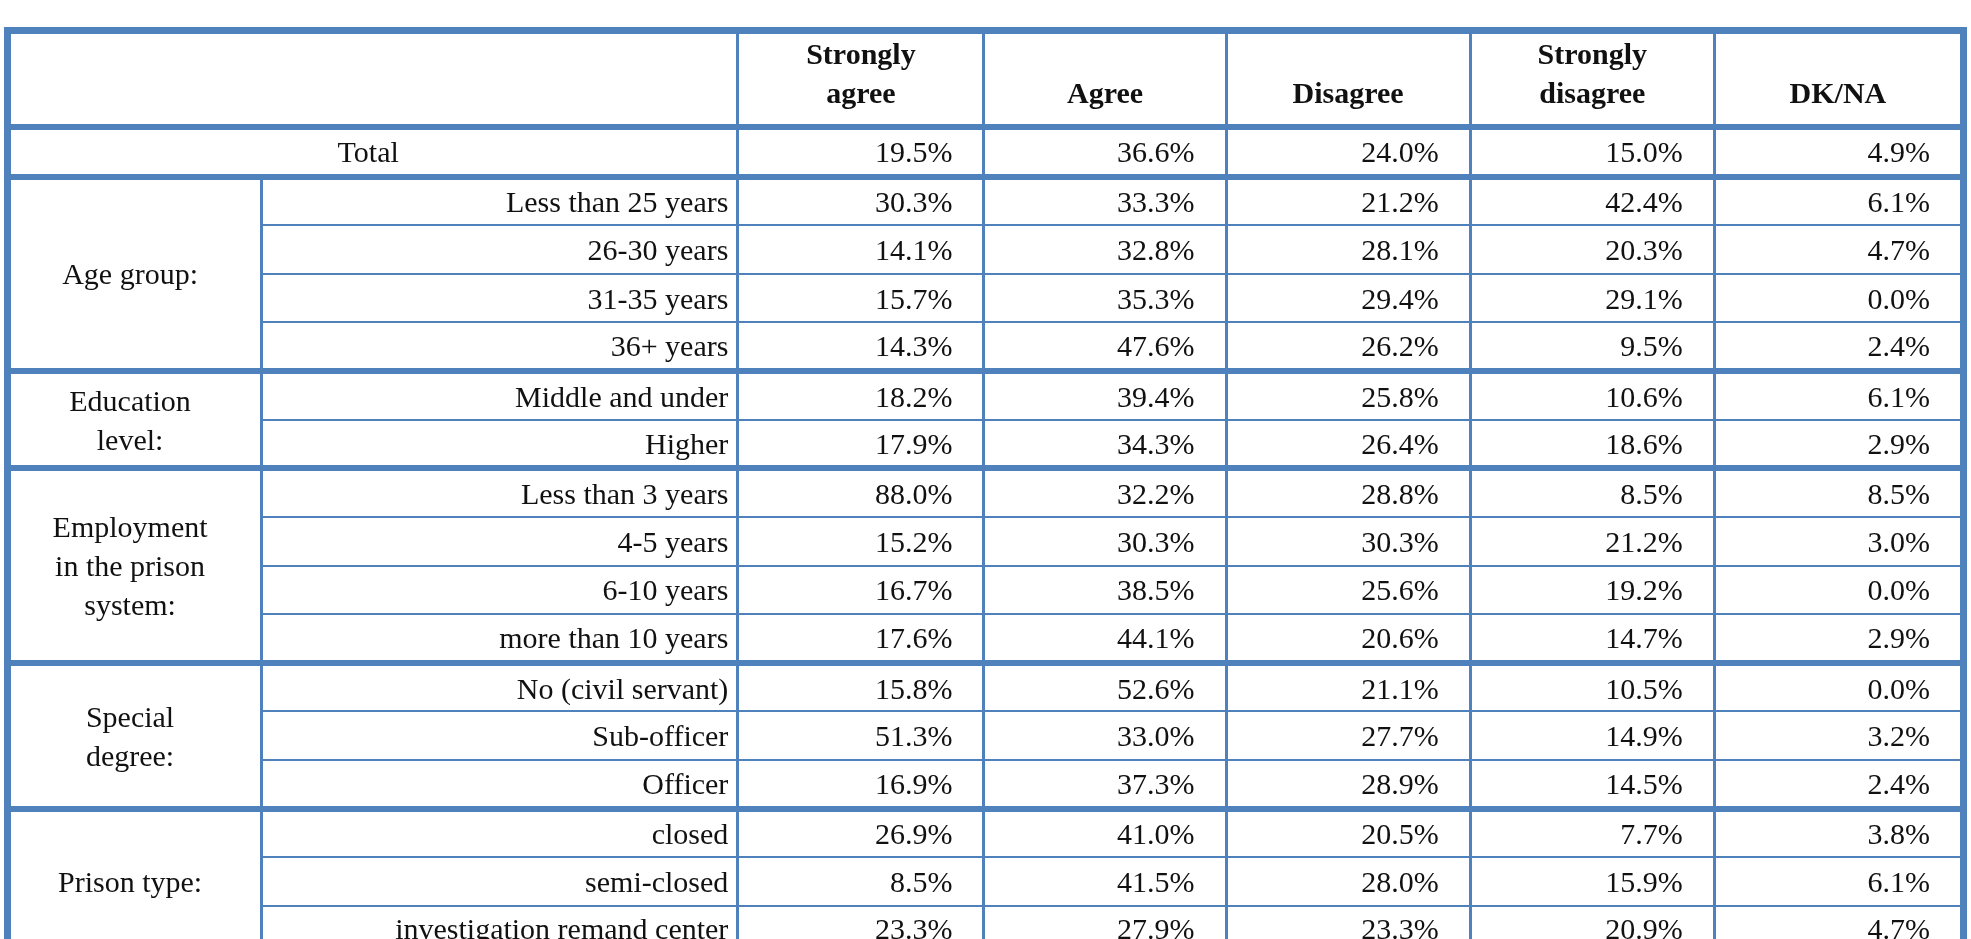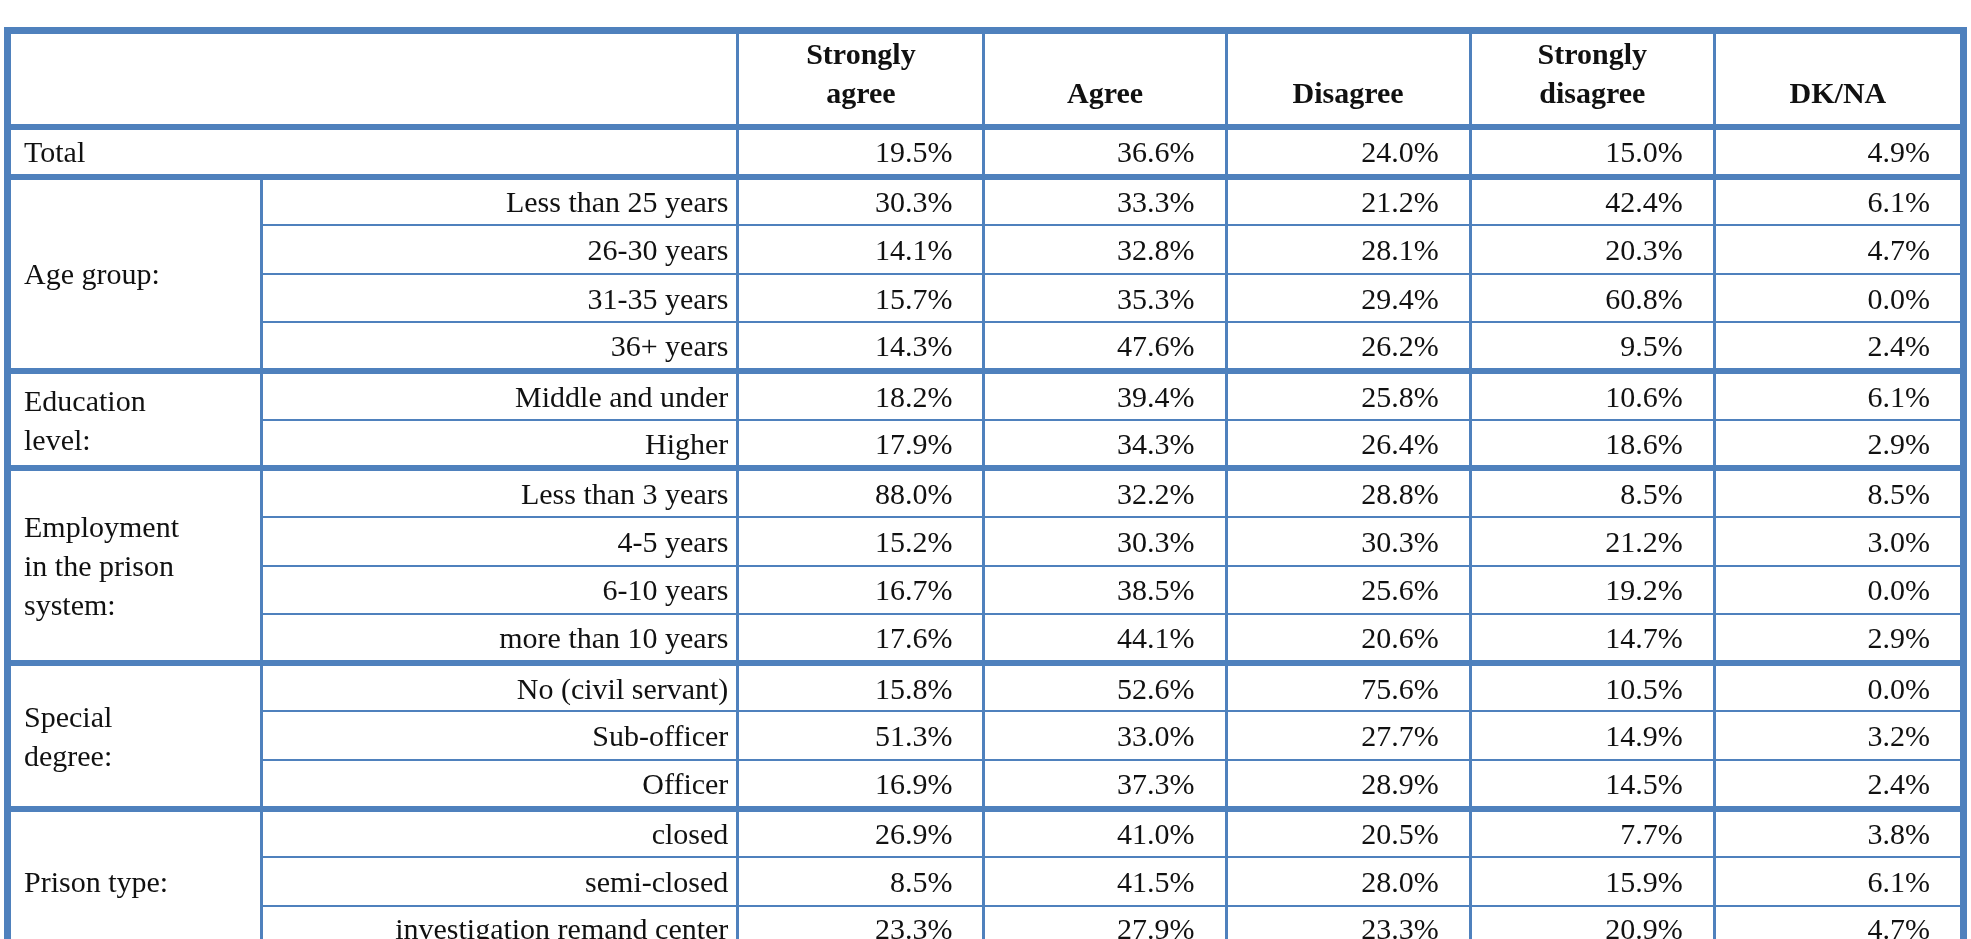--- a/index.html
+++ b/index.html
@@ -35,21 +35,21 @@
     font-weight: bold;
     text-align: center;
     vertical-align: bottom;
     padding: 0 6px 12px 6px;
     white-space: pre-line;
     border-bottom-width: 6px;
   }
   tbody td { height: 46px; }
   tr.sec > td { border-top-width: 6px; }
   td.glab {
-    text-align: left;
+    text-align: center;
     vertical-align: middle;
     padding-left: 13px;
     padding-right: 24px;
     white-space: pre-line;
   }
   td.slab {
     text-align: right;
     vertical-align: middle;
     padding-left: 15px;
     padding-right: 8px;
@@ -114,21 +114,21 @@
         <td class="num">32.8%</td>
         <td class="num">28.1%</td>
         <td class="num">20.3%</td>
         <td class="num">4.7%</td>
       </tr>
       <tr>
         <td class="slab">31-35 years</td>
         <td class="num">15.7%</td>
         <td class="num">35.3%</td>
         <td class="num">29.4%</td>
-        <td class="num">60.8%</td>
+        <td class="num">29.1%</td>
         <td class="num">0.0%</td>
       </tr>
       <tr>
         <td class="slab">36+ years</td>
         <td class="num">14.3%</td>
         <td class="num">47.6%</td>
         <td class="num">26.2%</td>
         <td class="num">9.5%</td>
         <td class="num">2.4%</td>
       </tr>
@@ -187,21 +187,21 @@
         <td class="num">14.7%</td>
         <td class="num">2.9%</td>
       </tr>
 
       <tr class="sec">
         <td rowspan="3" class="glab">Special
 degree:</td>
         <td class="slab">No (civil servant)</td>
         <td class="num">15.8%</td>
         <td class="num">52.6%</td>
-        <td class="num">75.6%</td>
+        <td class="num">21.1%</td>
         <td class="num">10.5%</td>
         <td class="num">0.0%</td>
       </tr>
       <tr>
         <td class="slab">Sub-officer</td>
         <td class="num">51.3%</td>
         <td class="num">33.0%</td>
         <td class="num">27.7%</td>
         <td class="num">14.9%</td>
         <td class="num">3.2%</td>

